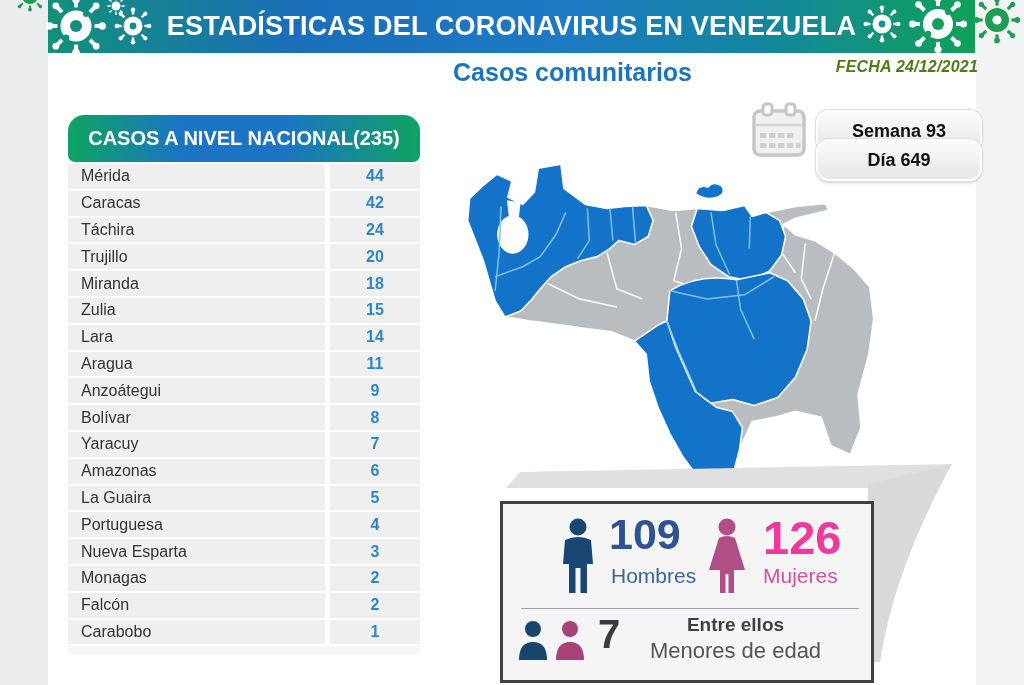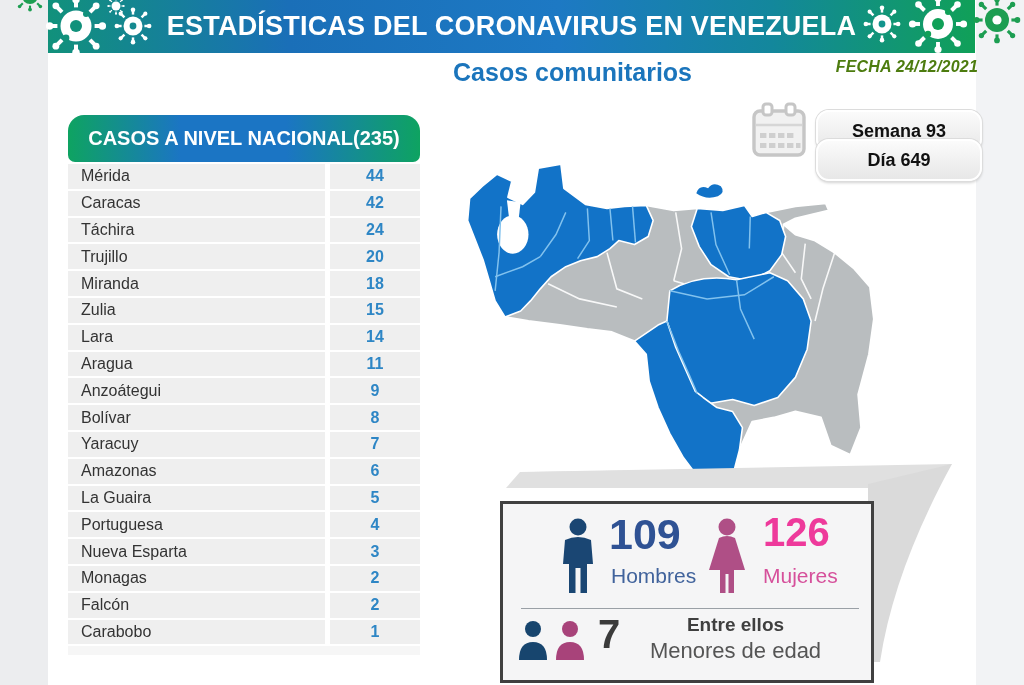--- a/index.html
+++ b/index.html
@@ -69,21 +69,21 @@
   .map-wrap{position:absolute;left:450px;top:148px;width:525px;height:337px;}
 
   
   .card-shadow{position:absolute;left:500px;top:462px;width:460px;height:203px;}
   .stats-card{
     position:absolute;left:500px;top:486px;width:368px;height:176px;
     background:#f5f5f6;border:3px solid #404040;margin-top:15px;
   }
   .stat-num.men{position:absolute;left:106px;top:6px;font-size:43px;font-weight:bold;color:#2f5294;}
   .stat-lbl.men{position:absolute;left:108px;top:60px;font-size:21px;color:#41639c;}
-  .stat-num.women{position:absolute;left:260px;top:6px;font-size:40px;font-weight:bold;color:#ee3a9b;}
+  .stat-num.women{position:absolute;left:260px;top:6px;font-size:47px;font-weight:bold;color:#ee3a9b;}
   .stat-lbl.women{position:absolute;left:260px;top:60px;font-size:21px;color:#d6509b;}
   .icon-man{position:absolute;left:52px;top:14px;}
   .icon-woman{position:absolute;left:198px;top:14px;}
   .divider{position:absolute;left:18px;right:12px;top:104px;border-top:1.5px solid #9aa0a6;}
   .icon-minors{position:absolute;left:12px;top:116px;}
   .minors-num{position:absolute;left:95px;top:108px;font-size:40px;font-weight:bold;color:#3b3b3b;}
   .minors-text{position:absolute;left:125px;top:110px;width:215px;text-align:center;color:#3f3f3f;}
   .minors-line1{font-size:19px;font-weight:bold;}
   .minors-line2{font-size:22px;color:#555555;margin-top:2px;}
 </style>

